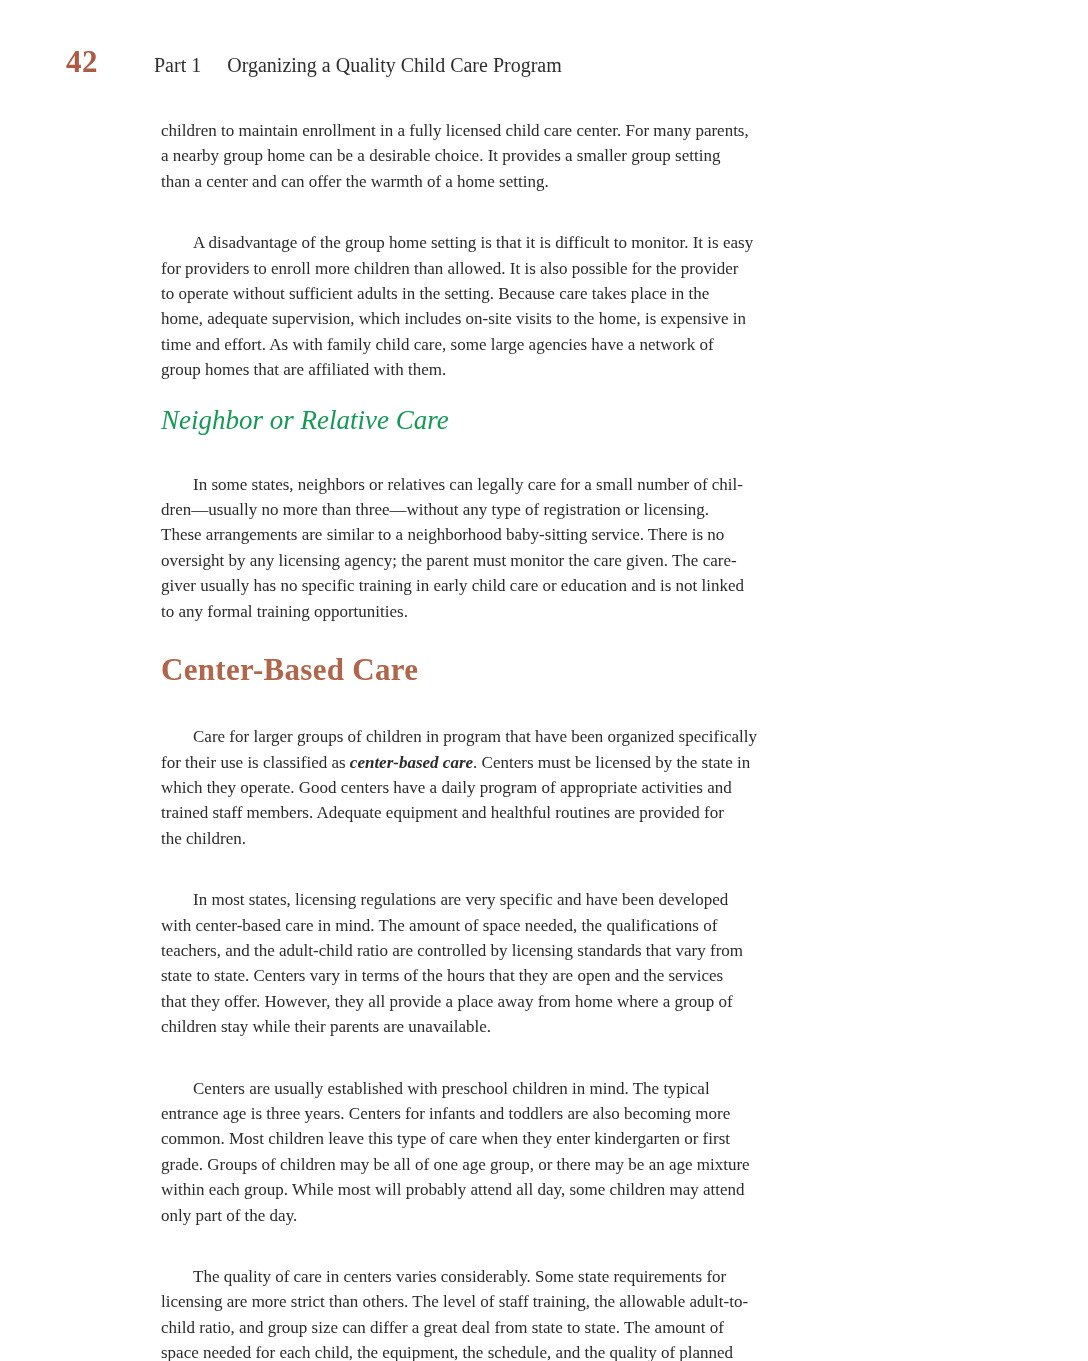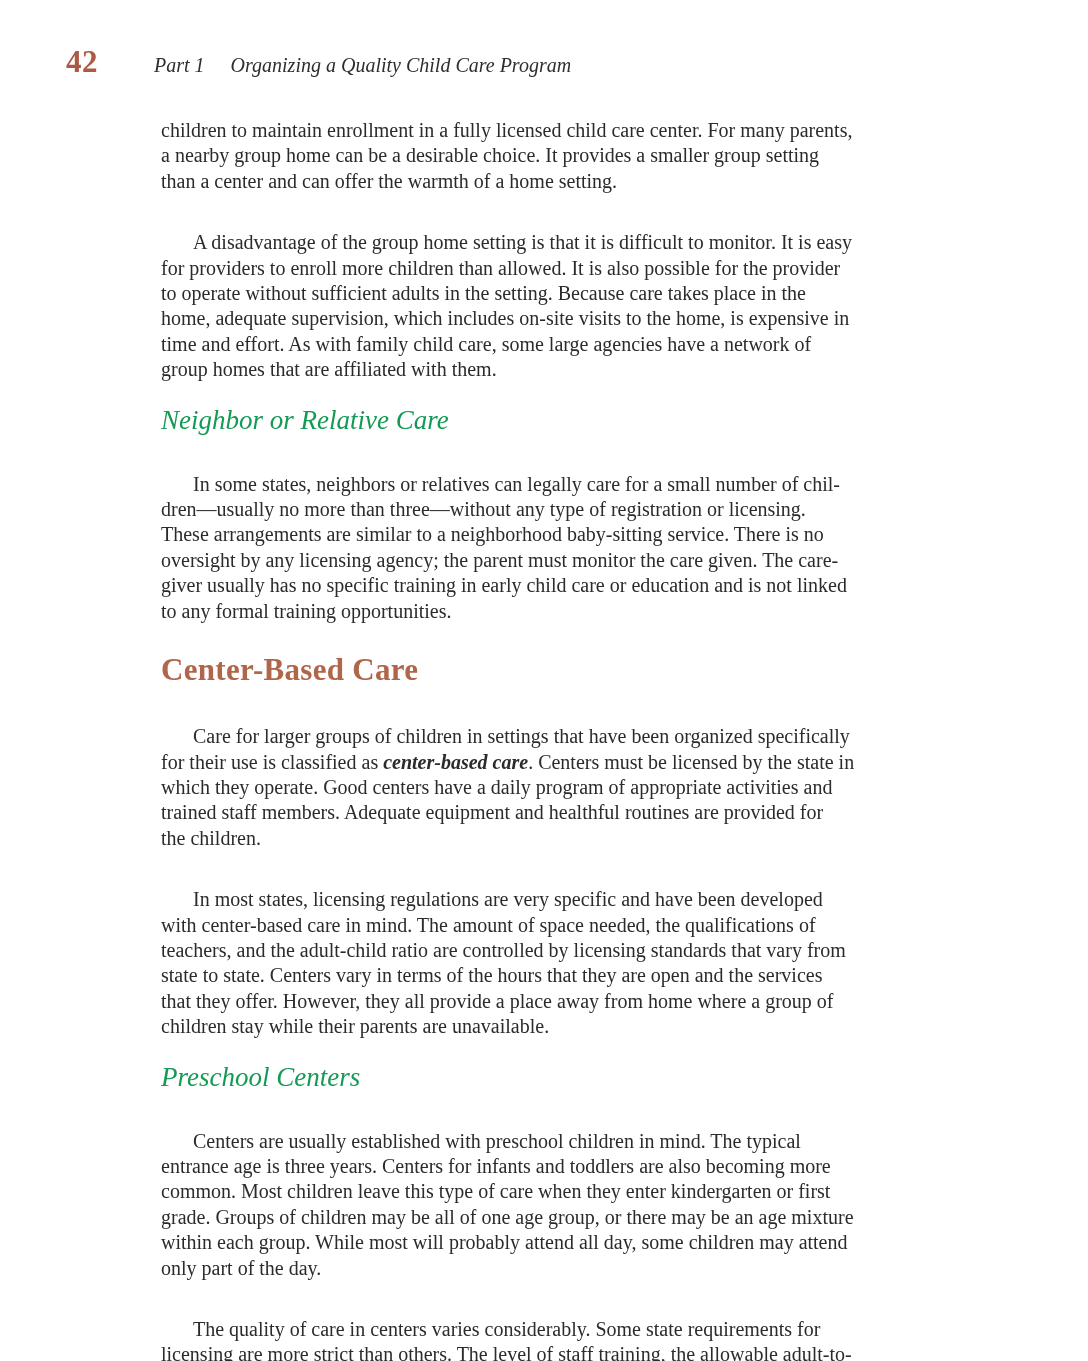--- a/index.html
+++ b/index.html
@@ -18,32 +18,31 @@
     padding: 44px 0 0 66px;
   }
   .page-number {
     font-size: 31px;
     font-weight: bold;
     color: var(--page-number, #ad5a44);
     letter-spacing: 0.5px;
   }
   .running-head {
     margin-left: 56px;
-    font-style: italic;
     font-size: 20px;
     color: #2e2e2e;
   }
   .part-label { margin-right: 26px; }
   .content {
     margin: 38px 0 0 161px;
     width: 805px;
   }
   .body-para {
     margin: 0;
-    font-size: 20px;
+    font-size: 17px;
     line-height: 25.4px;
     white-space: pre-line;
     text-align: left;
     color: var(--body-text, #2b2b2b);
   }
   .body-para.indent { text-indent: 32px; margin-top: 36px; }
   .sub-heading {
     margin: 22px 0 11px 0;
     font-size: 27px;
     font-weight: normal;
@@ -85,33 +84,32 @@
 
     <h3 class="sub-heading">Neighbor or Relative Care</h3>
     <p class="body-para indent">In some states, neighbors or relatives can legally care for a small number of chil-
 dren—usually no more than three—without any type of registration or licensing.
 These arrangements are similar to a neighborhood baby-sitting service. There is no
 oversight by any licensing agency; the parent must monitor the care given. The care-
 giver usually has no specific training in early child care or education and is not linked
 to any formal training opportunities.</p>
 
     <h2 class="main-heading">Center-Based Care</h2>
-    <p class="body-para indent"><span>Care for larger groups of children in settings that have been organized specifically
+    <p class="body-para indent"><span>Care for larger groups of children in program that have been organized specifically
 for their use is classified as </span><span class="emph">center-based care</span><span>. Centers must be licensed by the state in
 which they operate. Good centers have a daily program of appropriate activities and
 trained staff members. Adequate equipment and healthful routines are provided for
 the children.</span></p>
     <p class="body-para indent">In most states, licensing regulations are very specific and have been developed
 with center-based care in mind. The amount of space needed, the qualifications of
 teachers, and the adult-child ratio are controlled by licensing standards that vary from
 state to state. Centers vary in terms of the hours that they are open and the services
 that they offer. However, they all provide a place away from home where a group of
 children stay while their parents are unavailable.</p>
 
-    <h3 class="sub-heading">Preschool Centers</h3>
     <p class="body-para indent">Centers are usually established with preschool children in mind. The typical
 entrance age is three years. Centers for infants and toddlers are also becoming more
 common. Most children leave this type of care when they enter kindergarten or first
 grade. Groups of children may be all of one age group, or there may be an age mixture
 within each group. While most will probably attend all day, some children may attend
 only part of the day.</p>
     <p class="body-para indent">The quality of care in centers varies considerably. Some state requirements for
 licensing are more strict than others. The level of staff training, the allowable adult-to-
 child ratio, and group size can differ a great deal from state to state. The amount of
 space needed for each child, the equipment, the schedule, and the quality of planned

